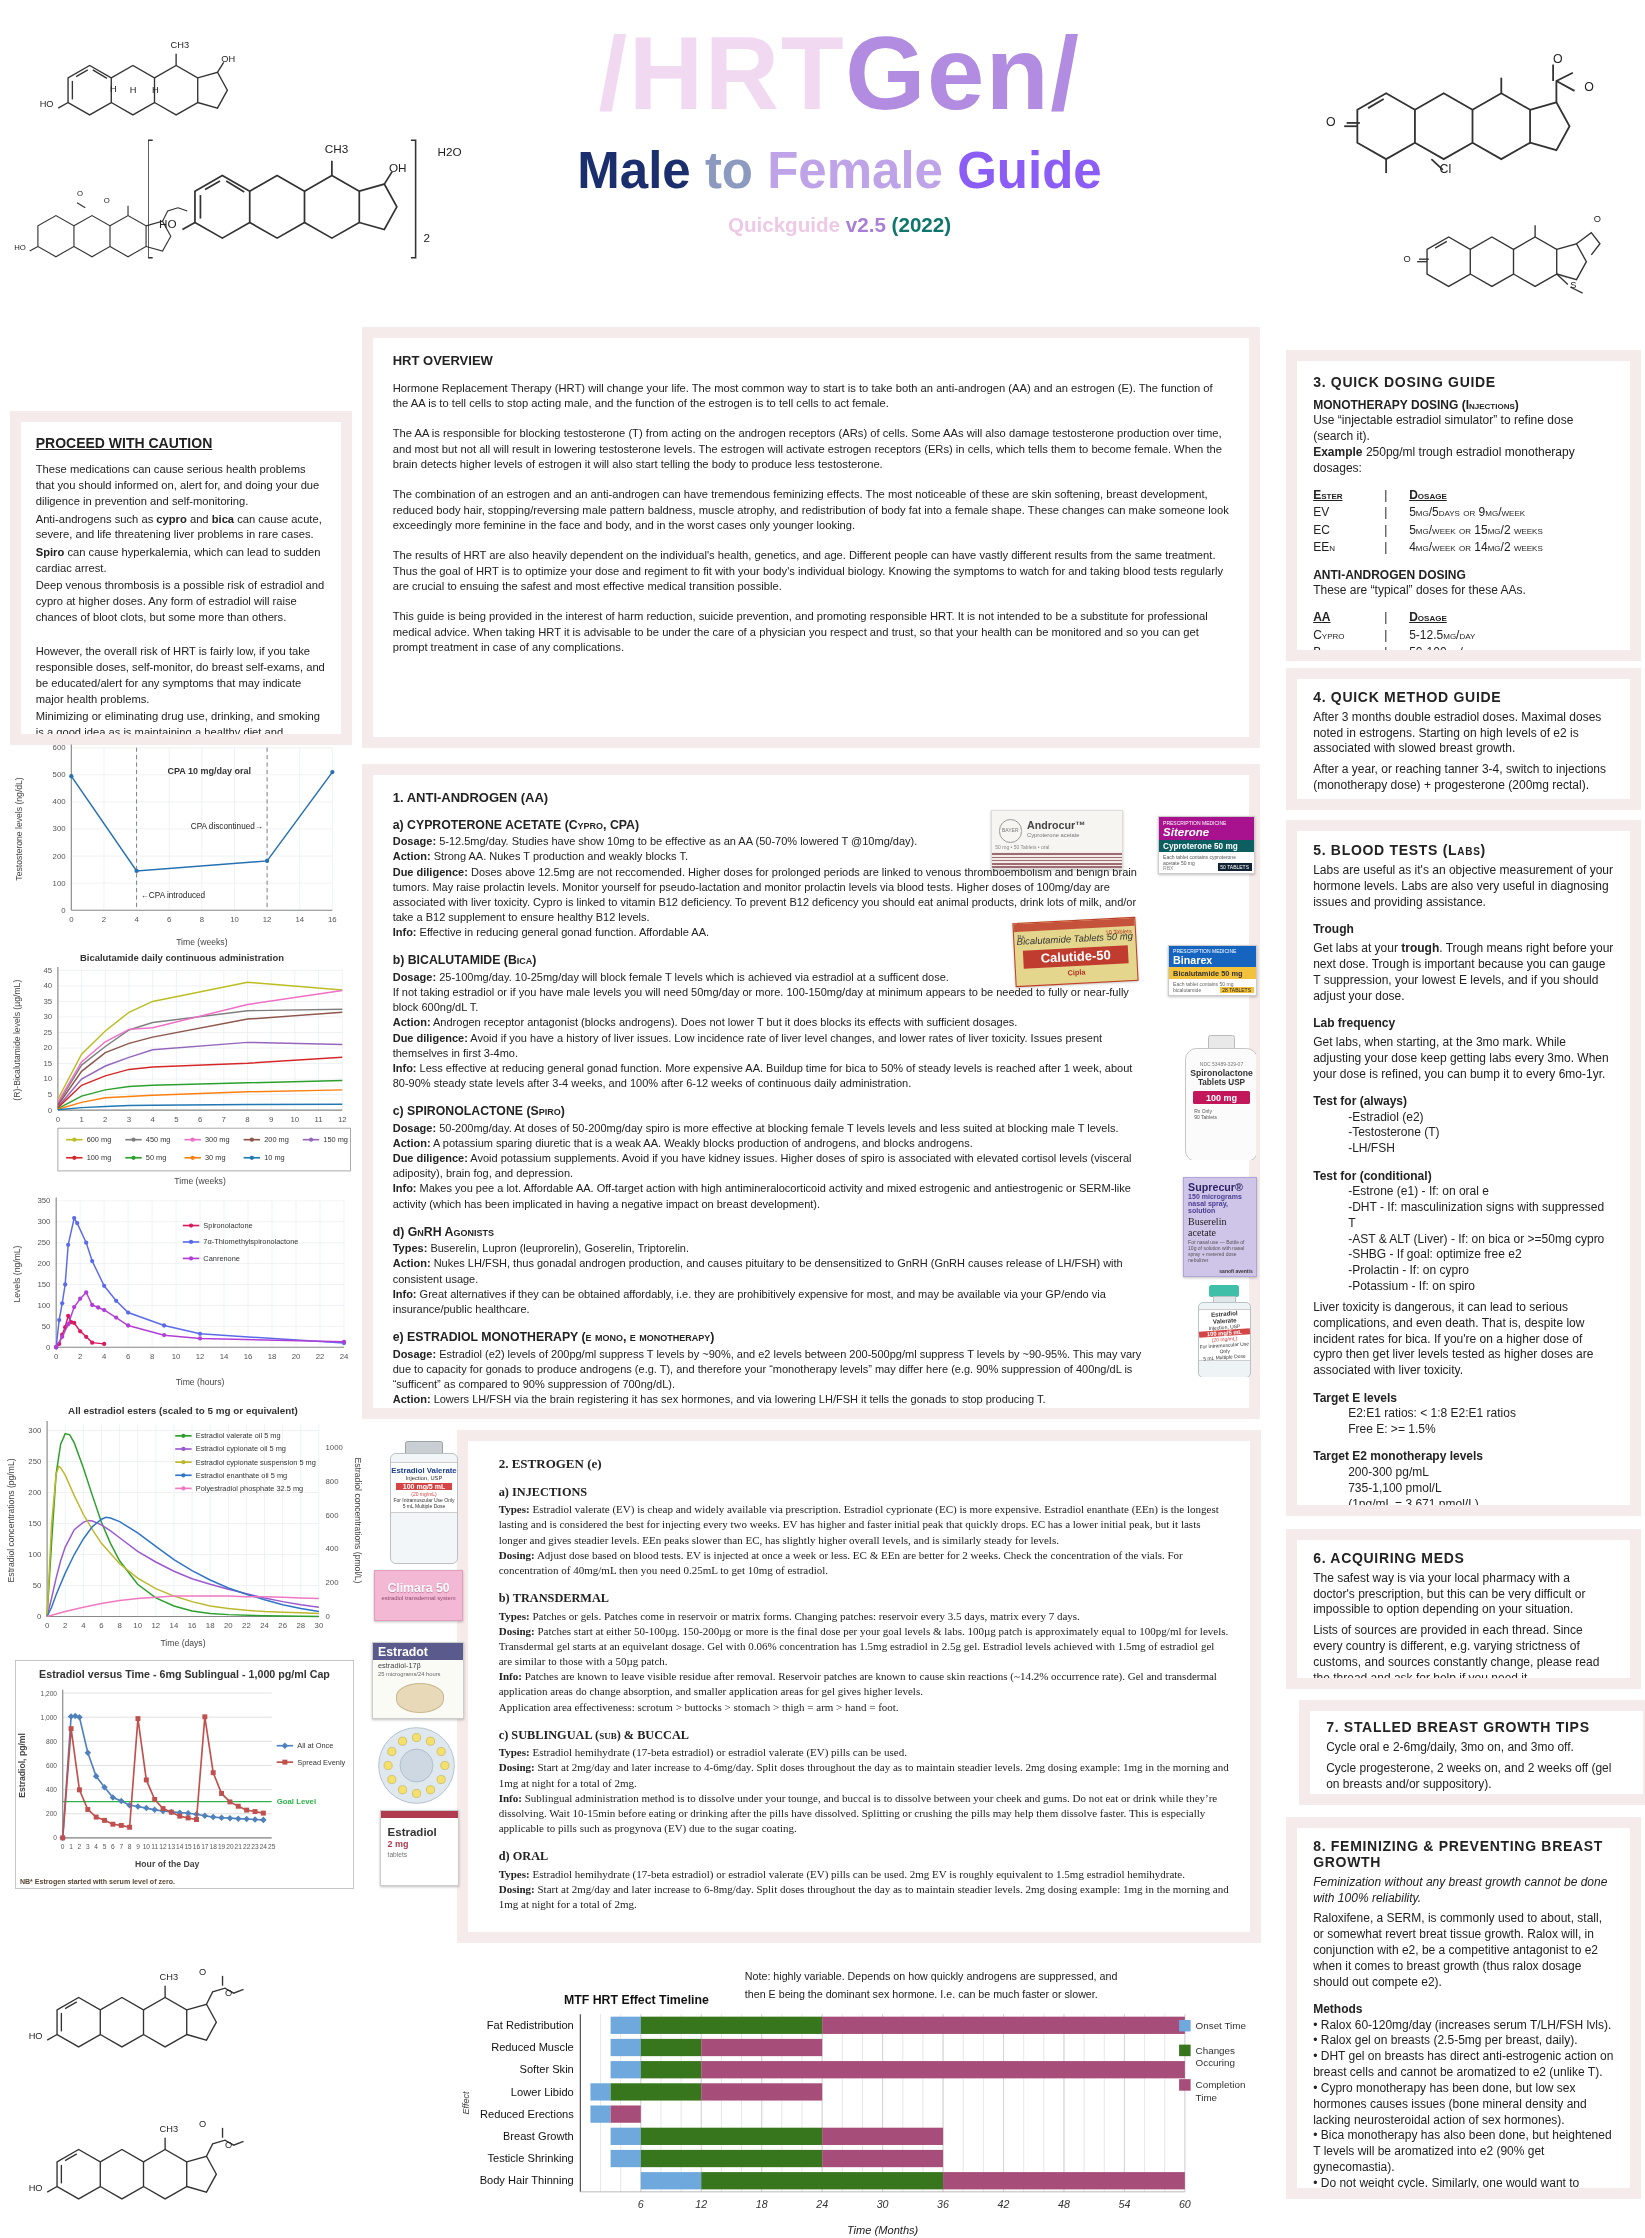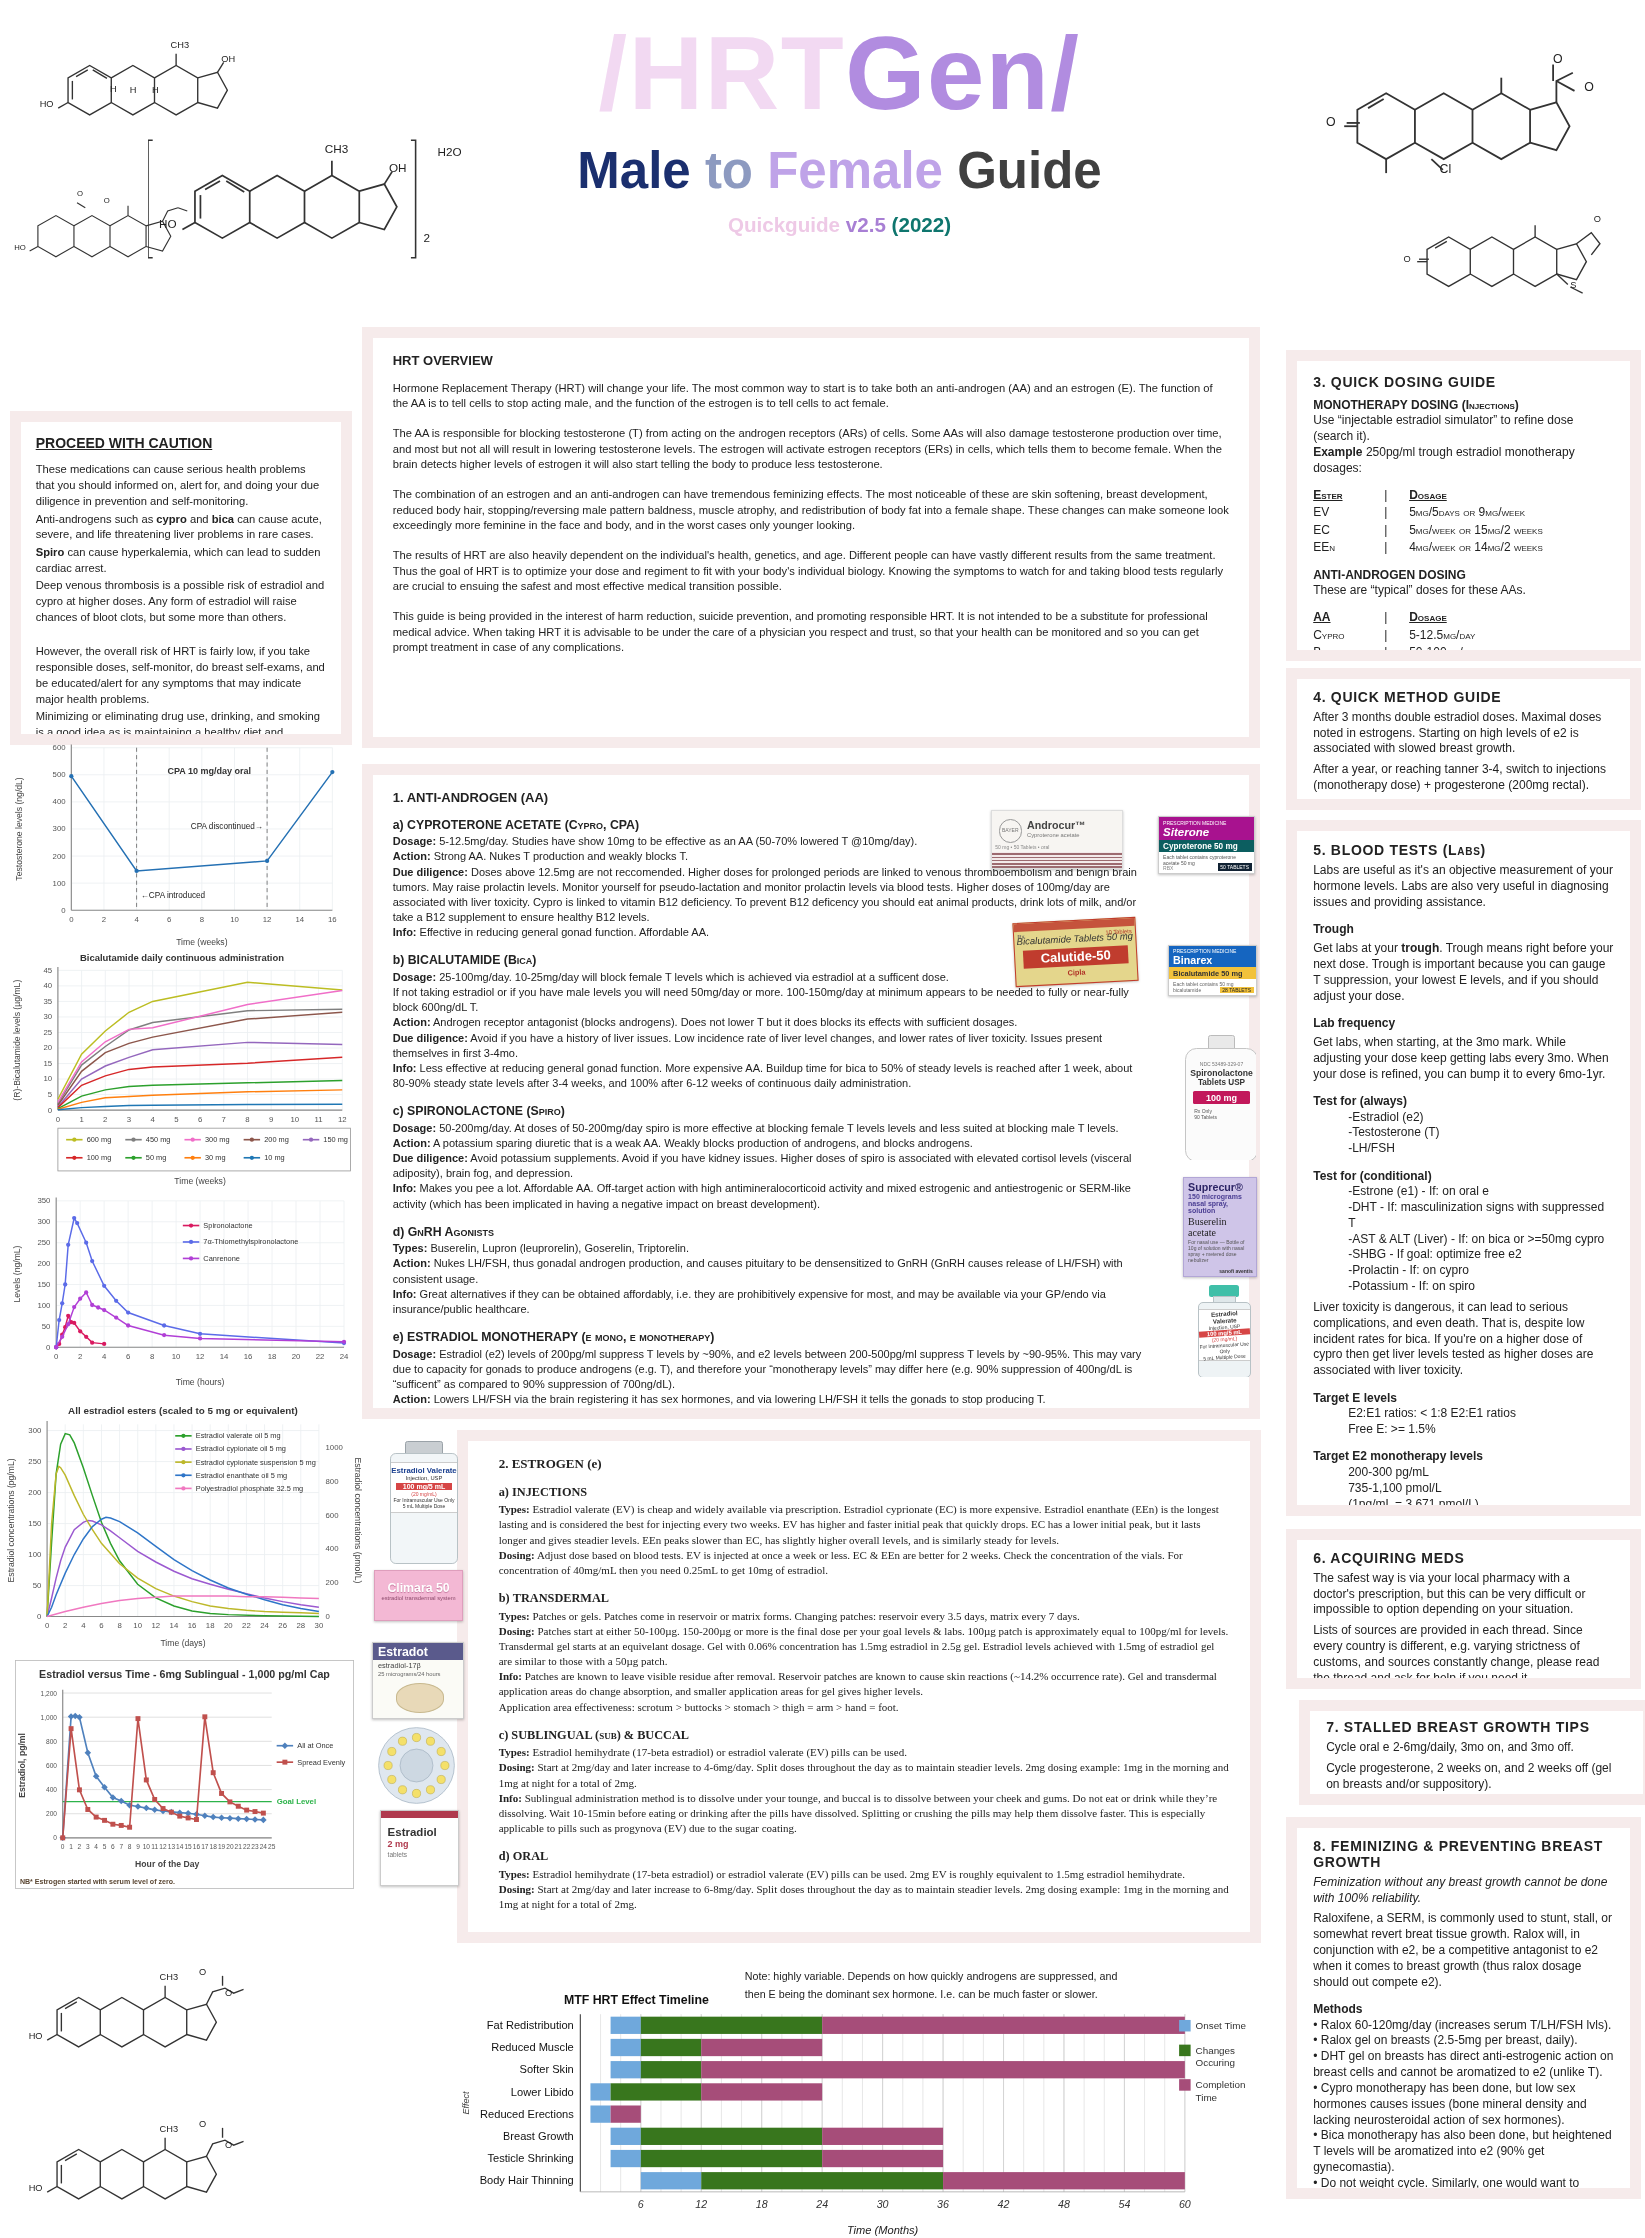--- a/index.html
+++ b/index.html
@@ -169,21 +169,21 @@
           <path d="M33,73 L52,62"></path>
         </g>
         <text x="-26" y="122" font-size="15" fill="#222" text-anchor="start" font-weight="normal" font-style="normal" transform="">HO</text>
         <text x="250" y="18" font-size="15" fill="#222" text-anchor="start" font-weight="normal" font-style="normal" transform="">O</text>
         <text x="292" y="52" font-size="15" fill="#222" text-anchor="start" font-weight="normal" font-style="normal" transform="">O</text>
         <text x="186" y="26" font-size="15" fill="#222" text-anchor="start" font-weight="normal" font-style="normal" transform="">CH3</text>
       </svg></div>
 
   <div id="title-wrap">
     <div id="main-title"><span id="t1" style="color: rgb(242, 217, 242);">/HRT</span><span id="t2" style="color: rgb(177, 140, 224);">Gen/</span></div>
-    <div id="sub-title"><span style="color: rgb(27, 47, 110);">Male </span><span style="color: rgb(141, 154, 192);">to </span><span style="color: rgb(191, 163, 232);">Female </span><span style="color: #404040;">Guide</span></div>
+    <div id="sub-title"><span style="color: rgb(27, 47, 110);">Male </span><span style="color: rgb(141, 154, 192);">to </span><span style="color: rgb(191, 163, 232);">Female </span><span style="color: #8b5cf6;">Guide</span></div>
     <div id="version-line"><span style="color: rgb(238, 201, 230);">Quickguide </span><span style="color: rgb(168, 127, 212);">v2.5 </span><span style="color: #0f766e;">(2022)</span></div>
   </div>
 
   <div class="panel" style="left:10px;top:411px;width:342px;height:334px;">
     <div class="inner" style="padding:13px 15px;">
       <div style="font-size:14px;font-weight:bold;text-decoration:underline;margin-bottom:11.5px;">PROCEED WITH CAUTION</div>
       <div id="caution-body" class="bodytxt" style="font-size:12px;">
           <p style="margin: 0px 0px 1.6px; line-height: 1.42;"><span>These medications can cause serious health problems that you should informed on, alert for, and doing your due diligence in prevention and self-monitoring.</span></p>
           <p style="margin: 0px 0px 1.6px; line-height: 1.42;"><span>Anti-androgens such as </span><span style="font-weight: bold;">cypro</span><span> and </span><span style="font-weight: bold;">bica</span><span> can cause acute, severe, and life threatening liver problems in rare cases.</span></p>
           <p style="margin: 0px 0px 1.6px; line-height: 1.42;"><span style="font-weight: bold;">Spiro</span><span> can cause hyperkalemia, which can lead to sudden cardiac arrest.</span></p>
@@ -403,21 +403,21 @@
           <div class="ln" style="margin: 5px 0px;"><span>Cycle progesterone, 2 weeks on, and 2 weeks off (gel on breasts and/or suppository).</span></div>
         </div>
     </div>
   </div>
 
   <div class="panel rc" style="left:1286px;top:1817px;width:355px;height:382px;">
     <div class="inner" style="padding:10px 16.5px;">
       <div class="rc-title" style="margin-bottom:1.6px;">8. FEMINIZING &amp; PREVENTING BREAST GROWTH</div>
       <div id="feminizing-body">
           <div class="ln" style="margin: 5px 0px;"><span style="font-style: italic;">Feminization without any breast growth cannot be done with 100% reliability.</span></div>
-          <div class="ln" style="margin: 5px 0px;"><span>Raloxifene, a SERM, is commonly used to stunt, stall, or somewhat revert breat tissue growth. Ralox will, in conjunction with e2, be a competitive antagonist to e2 when it comes to breast growth (thus ralox dosage should out compete e2).</span></div>
+          <div class="ln" style="margin: 5px 0px;"><span>Raloxifene, a SERM, is commonly used to about, stall, or somewhat revert breat tissue growth. Ralox will, in conjunction with e2, be a competitive antagonist to e2 when it comes to breast growth (thus ralox dosage should out compete e2).</span></div>
           <h4>Methods</h4>
           <div class="ln">
             <div>• Ralox 60-120mg/day (increases serum T/LH/FSH lvls).</div>
             <div>• Ralox gel on breasts (2.5-5mg per breast, daily).</div>
             <div>• DHT gel on breasts has direct anti-estrogenic action on breast cells and cannot be aromatized to e2 (unlike T).</div>
             <div>• Cypro monotherapy has been done, but low sex hormones causes issues (bone mineral density and lacking neurosteroidal action of sex hormones).</div>
             <div>• Bica monotherapy has also been done, but heightened T levels will be aromatized into e2 (90% get gynecomastia).</div>
             <div>• Do not weight cycle. Similarly, one would want to maintain weight/low healthy BMI. I.e. prevent/lessen breast fat.</div>
           </div>
         </div>

